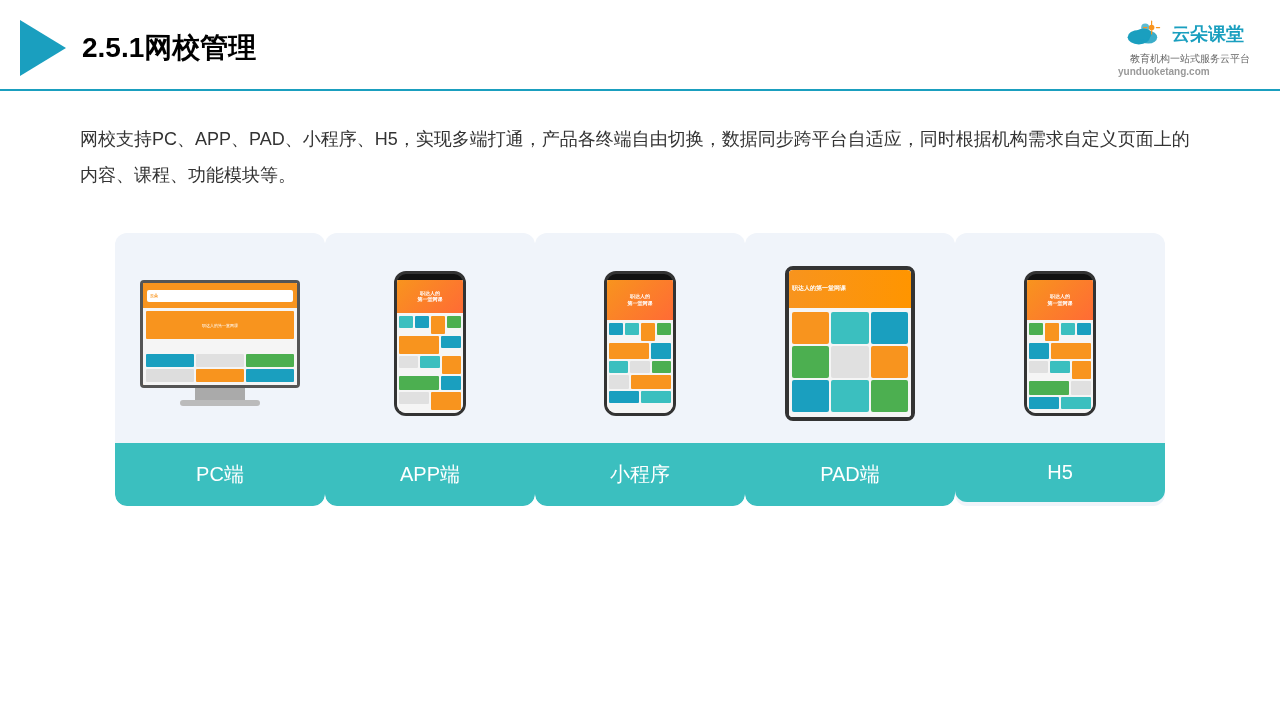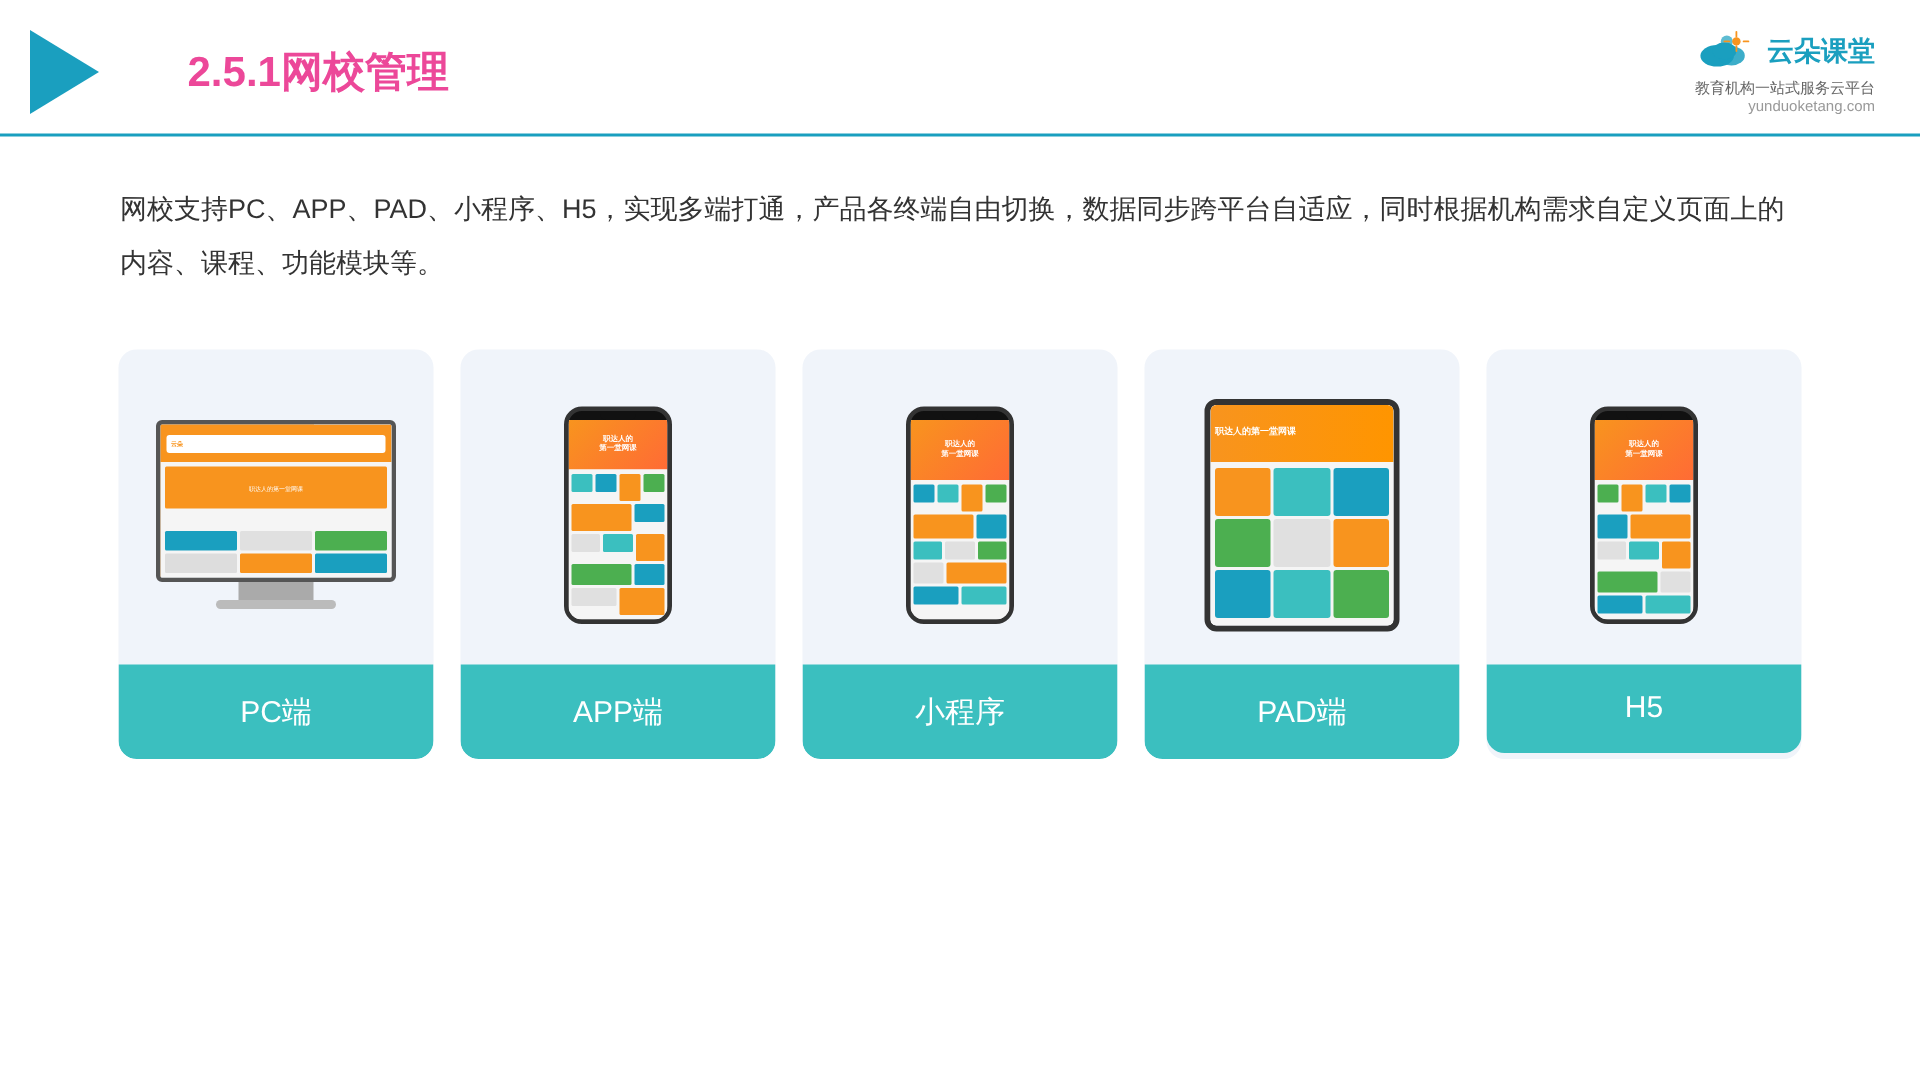--- a/index.html
+++ b/index.html
@@ -27,27 +27,26 @@
     .logo-triangle {
       width: 0;
       height: 0;
       border-top: 28px solid transparent;
       border-bottom: 28px solid transparent;
       border-left: 46px solid #1a9fbf;
     }
     .page-title {
       font-size: 28px;
       font-weight: bold;
-      color: #ec4899;
-      margin-left: 43px;
+      color: #000000;
     }
     .header-right {
       display: flex;
       flex-direction: column;
-      align-items: flex-end;
+      align-items: flex-start;
     }
     .cloud-logo {
       display: flex;
       align-items: center;
       gap: 6px;
     }
     .cloud-icon-svg {
       width: 48px;
       height: 32px;
     }
@@ -59,35 +58,35 @@
     .logo-subtitle {
       font-size: 10px;
       color: #666;
       text-align: center;
       margin-top: 2px;
       margin-left: 12px;
     }
     .logo-url {
       font-size: 10px;
       color: #999;
+      font-weight: bold;
     }
 
     
     .description {
       padding: 30px 80px 10px 80px;
       font-size: 18px;
       color: #333;
       line-height: 2;
     }
 
     
     .cards-container {
       display: flex;
       justify-content: center;
-      gap: 18px;
       padding: 30px 50px 30px 50px;
     }
 
     .card {
       background: #f0f4fa;
       border-radius: 12px;
       width: 210px;
       display: flex;
       flex-direction: column;
       align-items: center;

